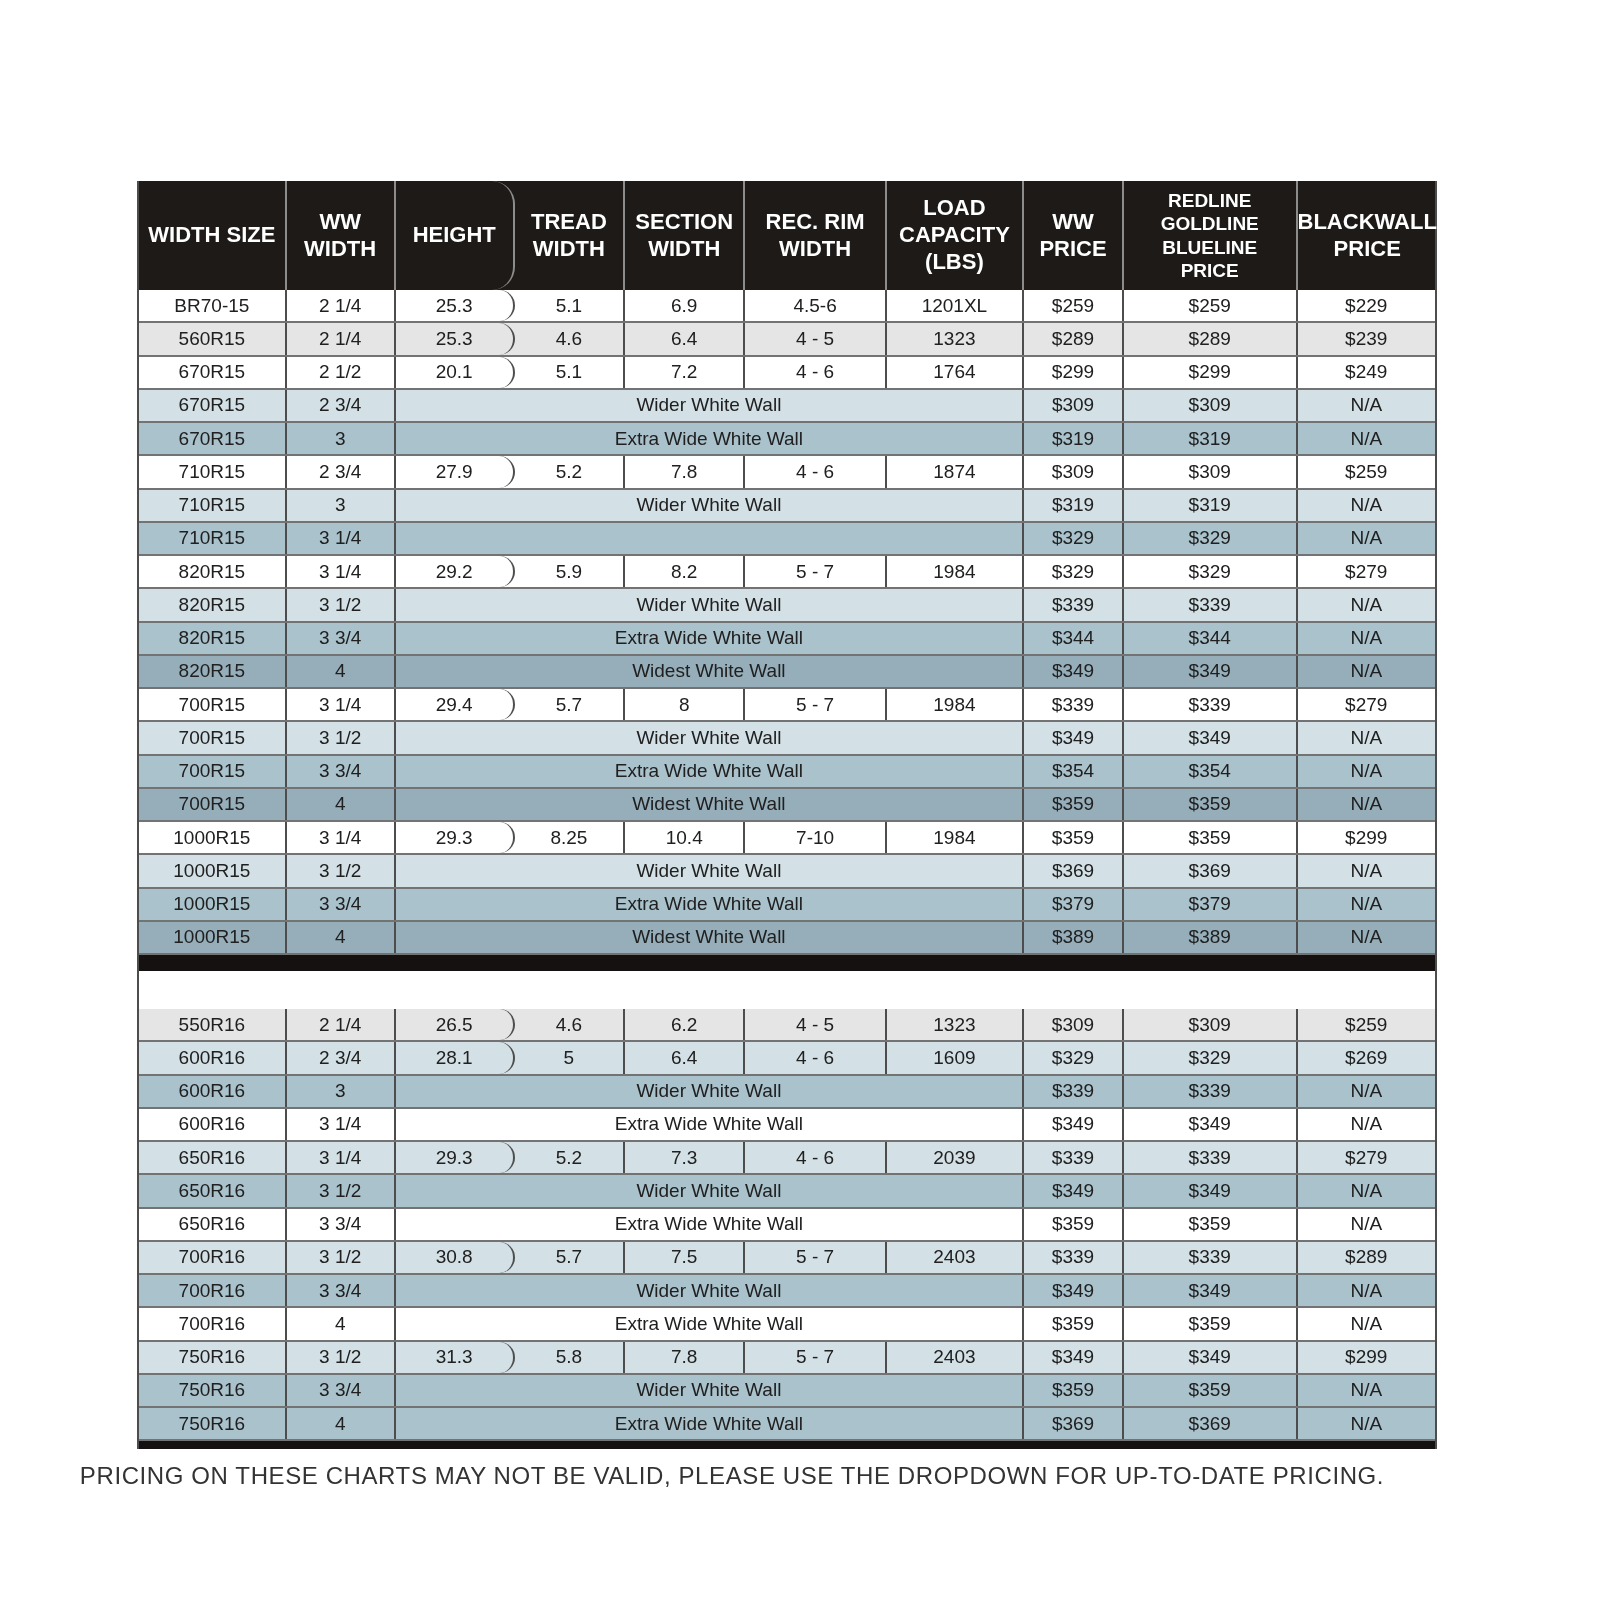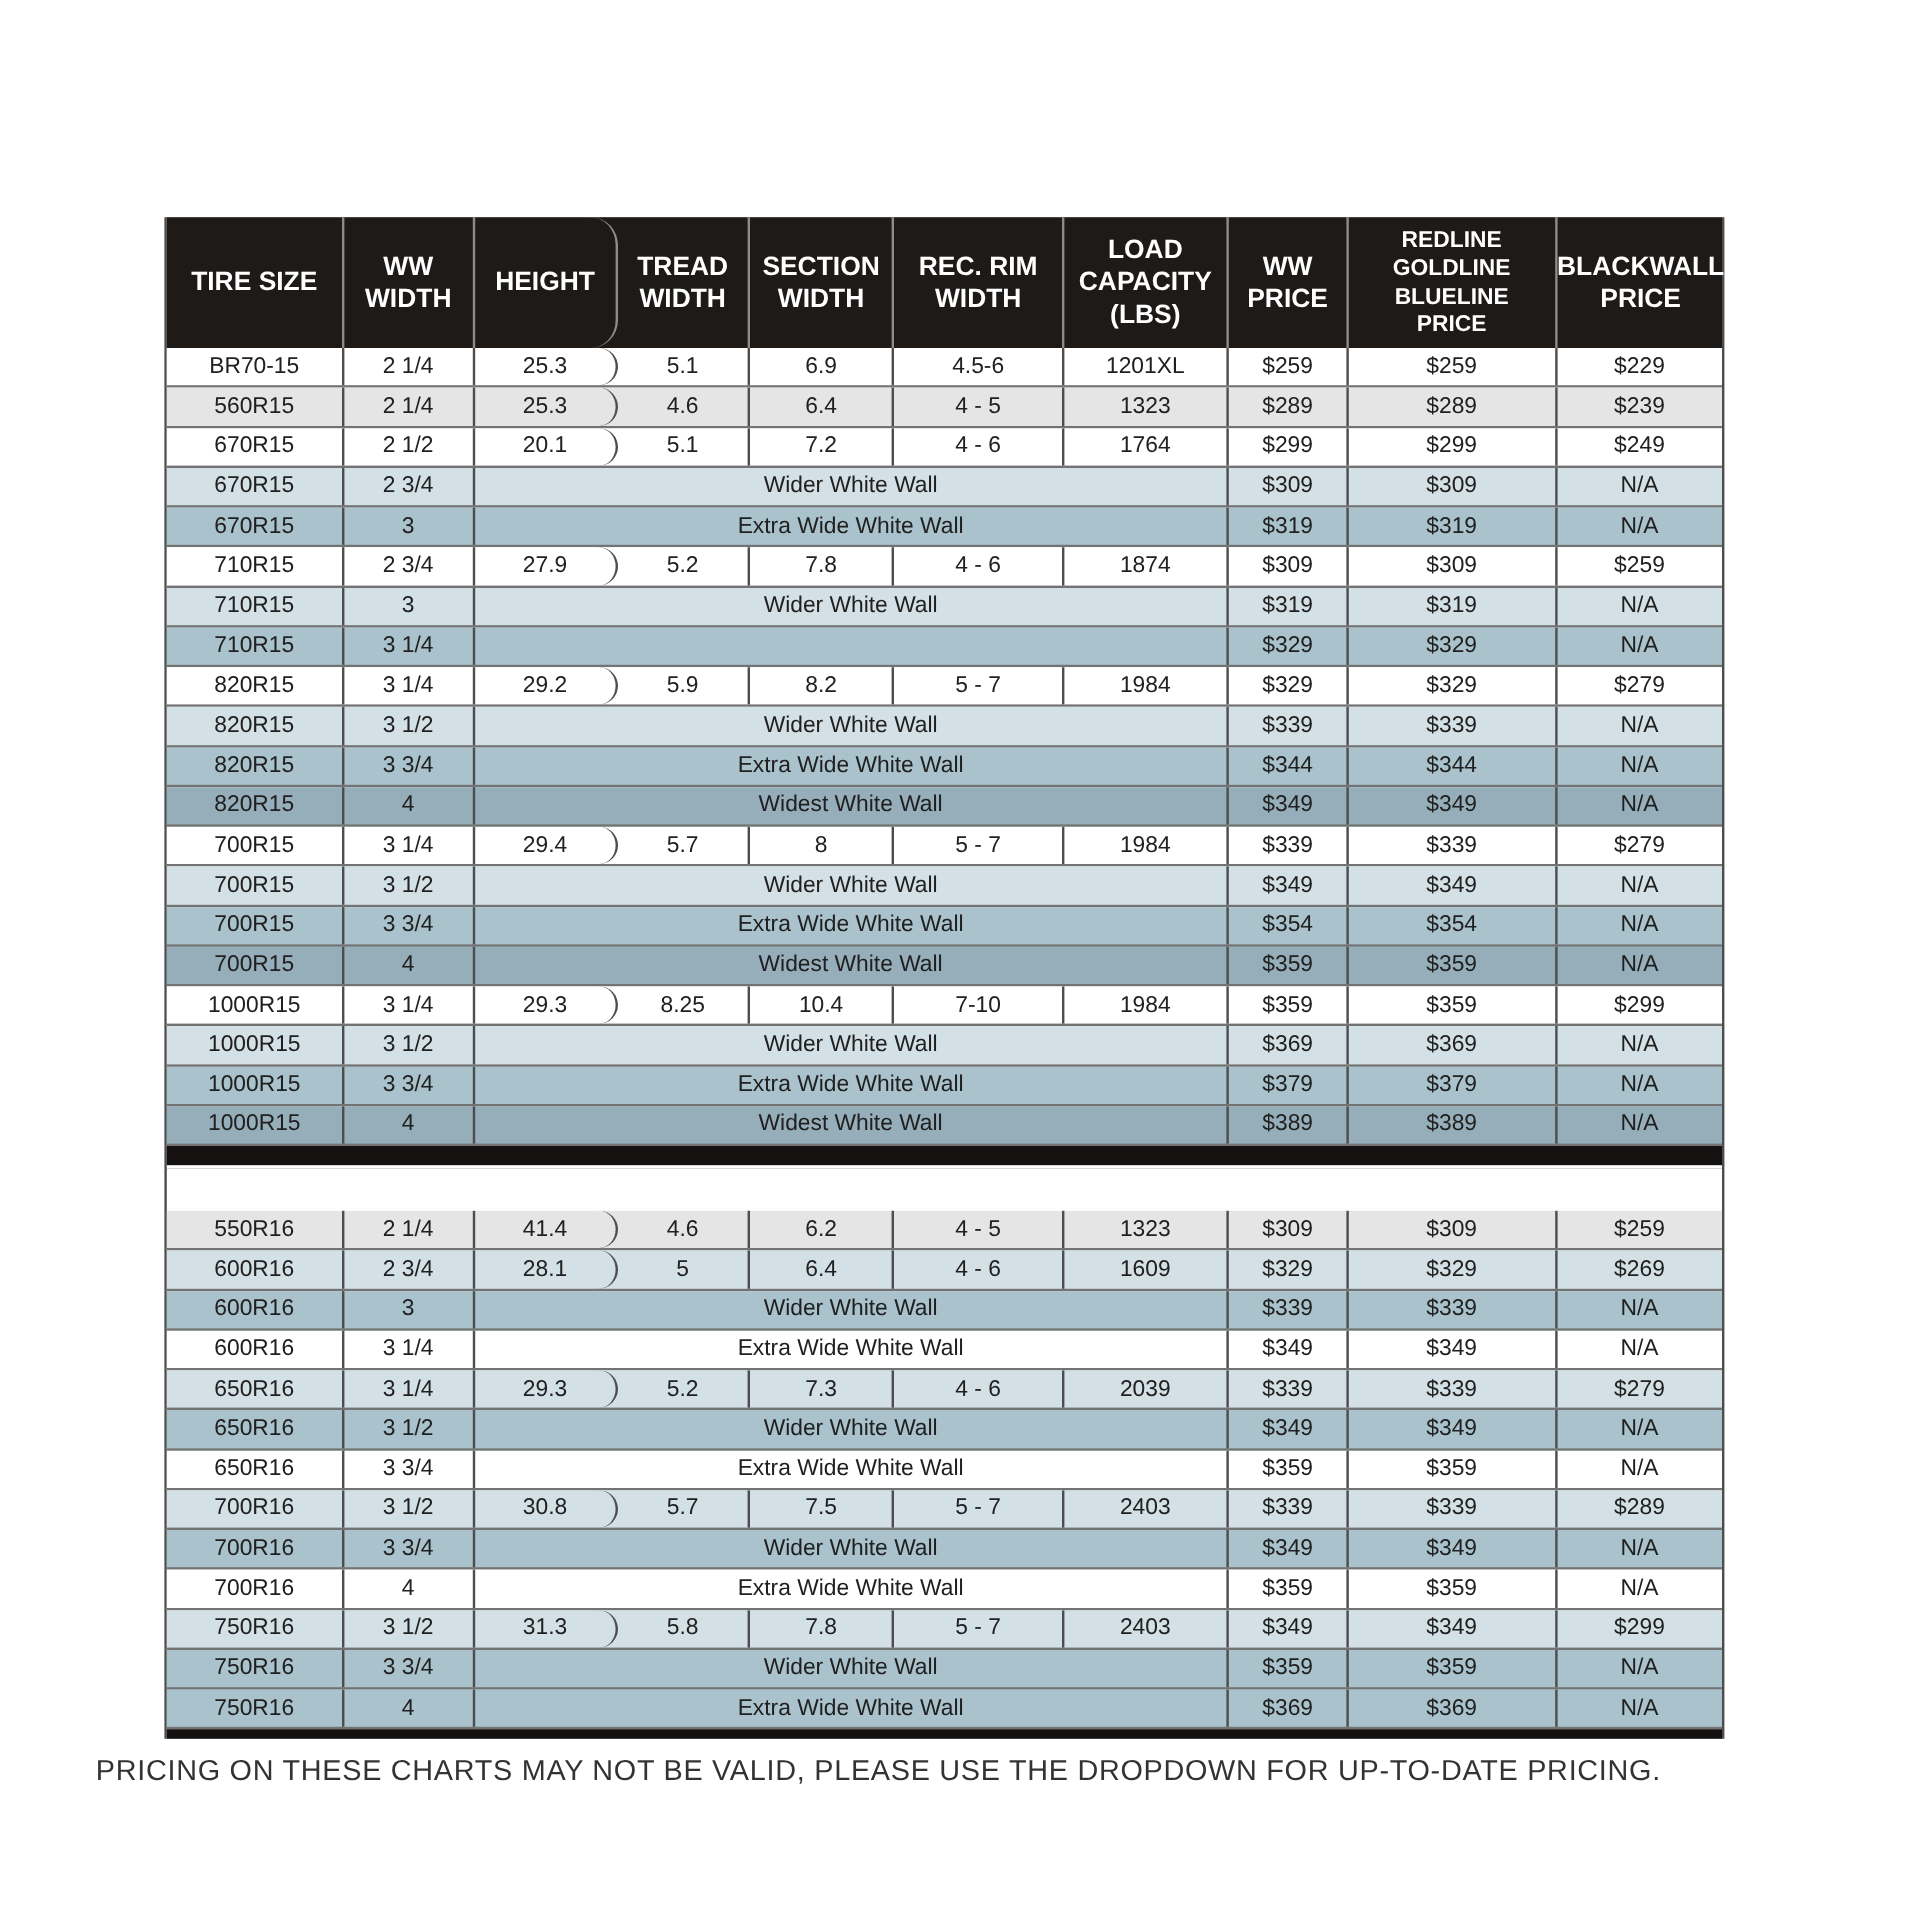--- a/index.html
+++ b/index.html
@@ -64,21 +64,21 @@
   }
 </style>
 </head>
 <body>
 
 <div class="canvas">
 
   <div class="pricing-table">
 
     <div class="header-row">
-      <div class="header-cell c0">TIRE SIZE</div>
+      <div class="header-cell c0">WIDTH SIZE</div>
       <div class="header-cell c1">WW
 WIDTH</div>
       <div class="header-cell c2">HEIGHT</div>
       <div class="header-cell c3">TREAD
 WIDTH</div>
       <div class="header-cell c4">SECTION
 WIDTH</div>
       <div class="header-cell c5">REC. RIM
 WIDTH</div>
       <div class="header-cell c6">LOAD
@@ -280,21 +280,21 @@
           <div class="cell c1">4</div>
           <div class="cell cmerged">Widest White Wall</div>
           <div class="cell c7">$389</div>
           <div class="cell c8">$389</div>
           <div class="cell c9">N/A</div>
         </div>
         <div class="section-divider" style="background: rgb(20, 17, 16);"></div>
         <div class="row" style="background: rgb(230, 229, 229); margin-top: 35px;">
           <div class="cell c0">550R16</div>
           <div class="cell c1">2 1/4</div>
-          <div class="cell c2">41.4</div>
+          <div class="cell c2">26.5</div>
           <div class="cell c3">4.6</div>
           <div class="cell c4">6.2</div>
           <div class="cell c5">4 - 5</div>
           <div class="cell c6">1323</div>
           <div class="cell c7">$309</div>
           <div class="cell c8">$309</div>
           <div class="cell c9">$259</div>
         </div>
         <div class="row" style="background: rgb(211, 224, 230);">
           <div class="cell c0">600R16</div>

